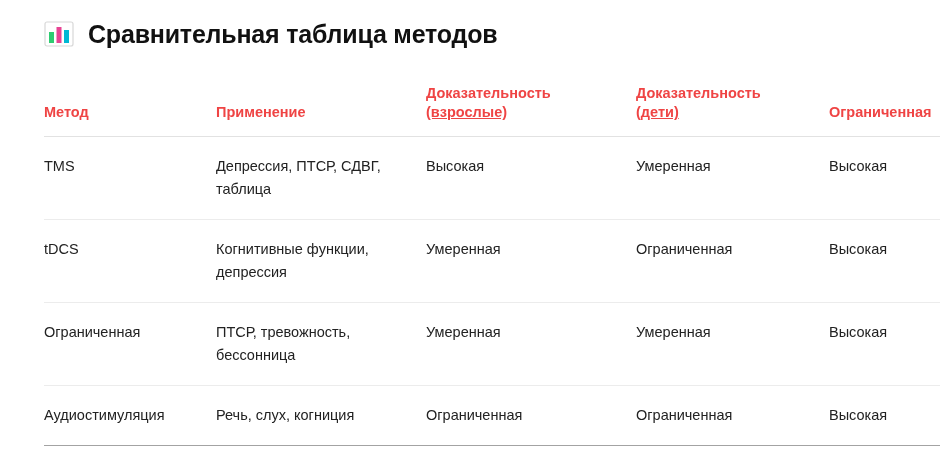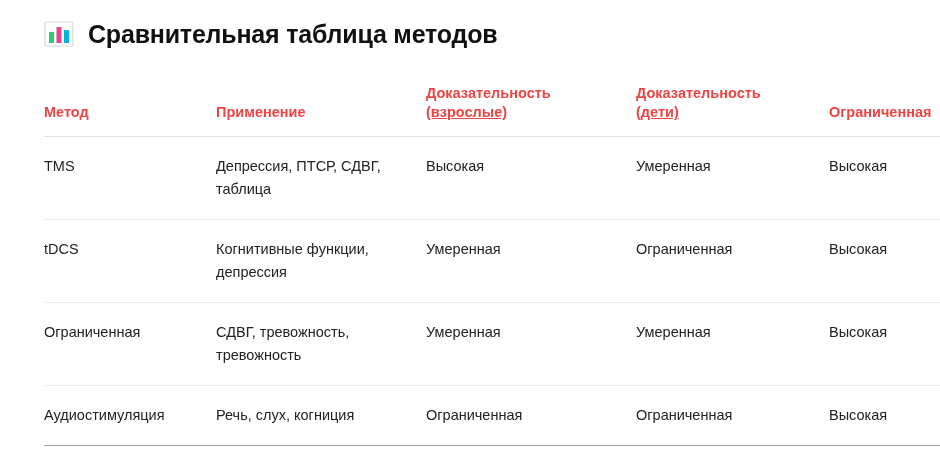--- a/index.html
+++ b/index.html
@@ -140,21 +140,21 @@
         </tr>
         <tr>
           <td>tDCS</td>
           <td>Когнитивные функции, депрессия</td>
           <td>Умеренная</td>
           <td>Ограниченная</td>
           <td>Высокая</td>
         </tr>
         <tr>
           <td>Ограниченная</td>
-          <td>СДВГ, тревожность, тревожность</td>
+          <td>ПТСР, тревожность, бессонница</td>
           <td>Умеренная</td>
           <td>Умеренная</td>
           <td>Высокая</td>
         </tr>
         <tr>
           <td>Аудиостимуляция</td>
           <td>Речь, слух, когниция</td>
           <td>Ограниченная</td>
           <td>Ограниченная</td>
           <td>Высокая</td>

